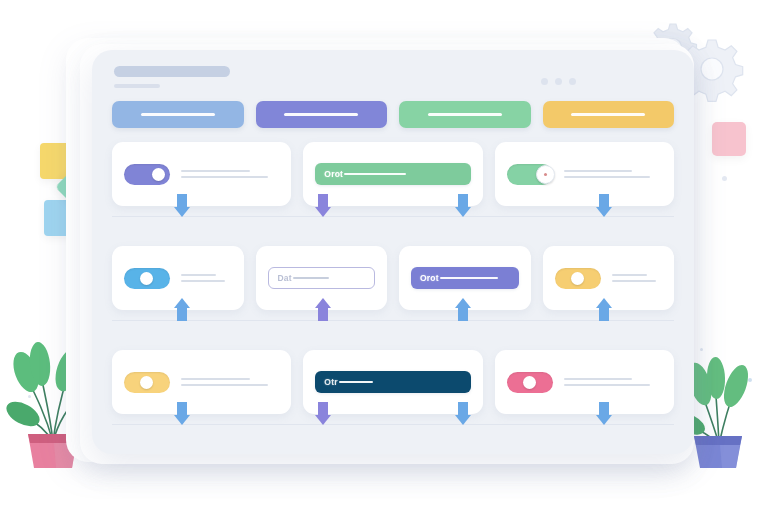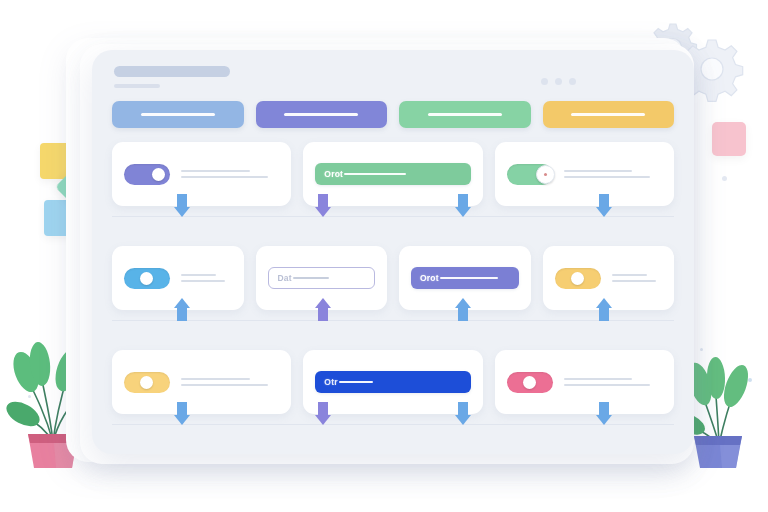--- a/index.html
+++ b/index.html
@@ -392,21 +392,21 @@
           <div class="cell">
             <div class="toggle mid" style="background: rgb(248, 211, 124);">
               <span class="knob"></span>
             </div>
             <div class="lines">
               <i></i>
               <i></i>
             </div>
           </div>
           <div class="cell">
-            <div class="pill soft" style="background: #1d4ed8;">
+            <div class="pill soft" style="background: #0c4a6e;">
               <span class="ptext">Otr</span>
               <span class="pbar" style="width: 34px;"></span>
             </div>
           </div>
           <div class="cell">
             <div class="toggle mid" style="background: rgb(236, 111, 148);">
               <span class="knob"></span>
             </div>
             <div class="lines">
               <i></i>

